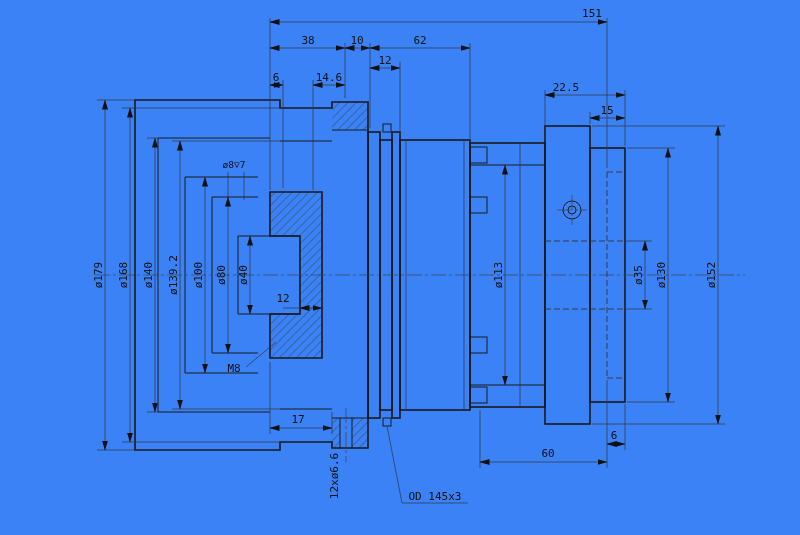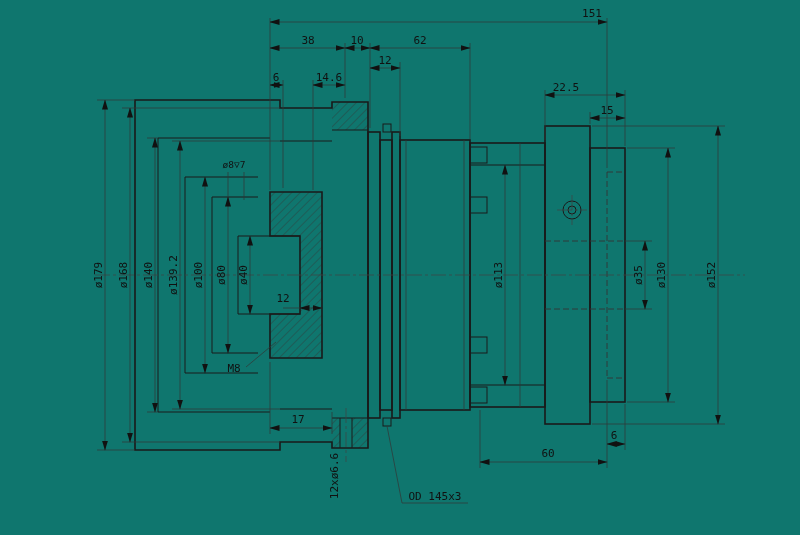--- a/index.html
+++ b/index.html
@@ -1,16 +1,16 @@
 <!DOCTYPE html>
 <html><head>
 <meta charset="utf-8">
 <style>
   html,body{margin:0;padding:0;background:#fff;}
-  .stage{width:800px;height:535px;background:#0f766e;position:relative;overflow:hidden;}
+  .stage{width:800px;height:535px;background:#3b82f6;position:relative;overflow:hidden;}
   svg text{font-family:"DejaVu Sans Mono","Liberation Mono",monospace;font-size:11px;fill:#111;}
   svg text.sm{font-size:9.5px;}
   .o{stroke:#1a1a1a;stroke-width:1.6;fill:none;stroke-linejoin:miter;}
   .m{stroke:#1a1a1a;stroke-width:1;fill:none;}
   .t{stroke:#333;stroke-width:0.7;fill:none;}
   .cl{stroke:#444;stroke-width:0.7;fill:none;stroke-dasharray:15 3 3 3;}
   .hid{stroke:#333;stroke-width:0.9;fill:none;stroke-dasharray:6 3;}
   .hfill{fill:url(#hatch);stroke:none;}
 </style>
 </head>

